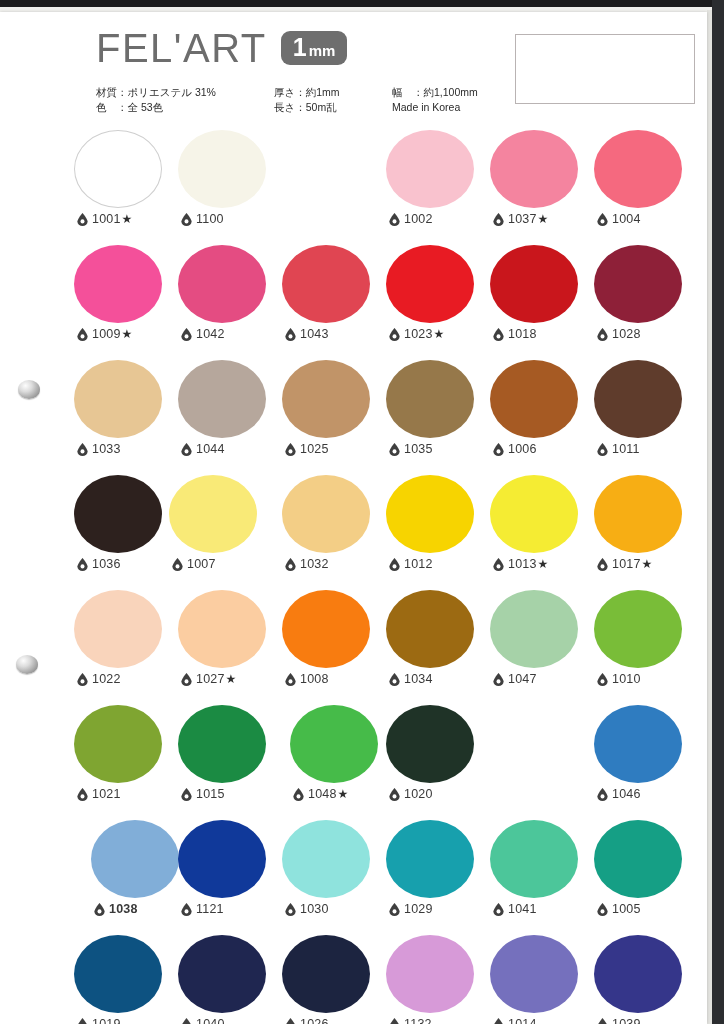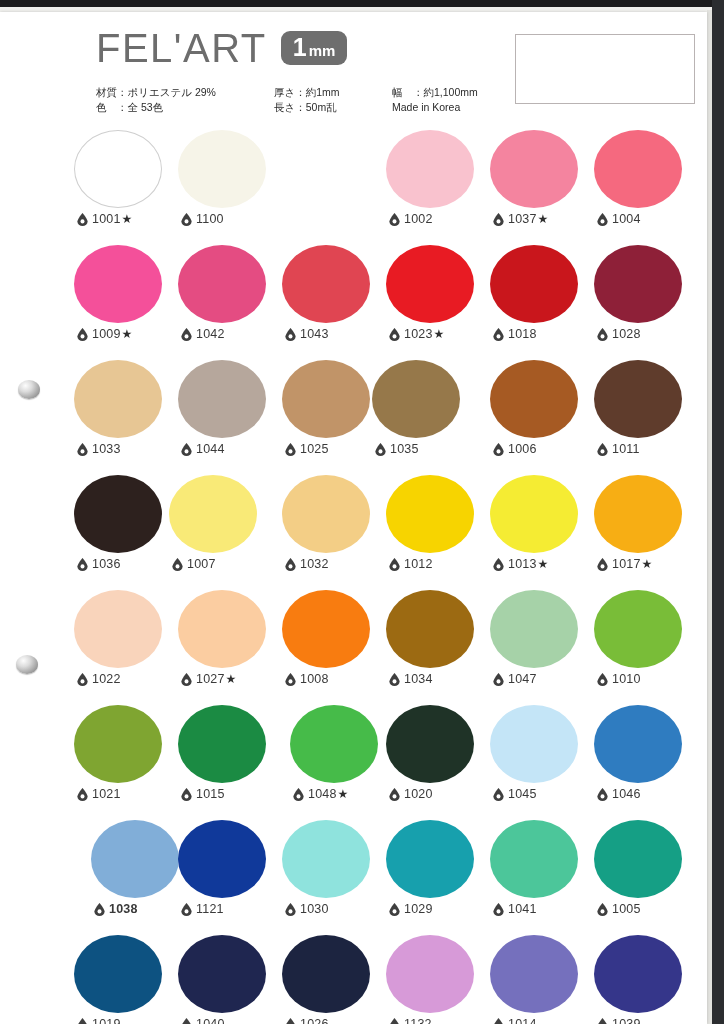--- a/index.html
+++ b/index.html
@@ -110,21 +110,21 @@
     <div id="brand-row">
       <div id="brand-title">FEL'ART</div>
       <div id="thickness-badge">
         <span id="thickness-num">1</span>
         <span id="thickness-unit">mm</span>
       </div>
     </div>
 
     <div id="specs">
       <div class="spec-col" id="spec-col-1">
-        <div class="spec-line">材質：ポリエステル 29%</div>
+        <div class="spec-line">材質：ポリエステル 31%</div>
         <div class="spec-line">色　：全 53色</div>
       </div>
       <div class="spec-col" id="spec-col-2">
         <div class="spec-line">厚さ：約1mm</div>
         <div class="spec-line">長さ：50m乱</div>
       </div>
       <div class="spec-col" id="spec-col-3">
         <div class="spec-line">幅　：約1,100mm</div>
         <div class="spec-line">Made in Korea</div>
       </div>
@@ -307,21 +307,21 @@
           <div class="swatch-label">
             <span style="display: flex;">
               <svg class="drop-icon" viewBox="0 0 11 13" aria-hidden="true">
                 <path d="M5.5 0 C5.5 0 0.4 6.0 0.4 8.6 A5.1 4.4 0 0 0 10.6 8.6 C10.6 6.0 5.5 0 5.5 0 Z" fill="#3f3f3f"></path>
                 <ellipse cx="5.5" cy="8.4" rx="2.0" ry="2.1" fill="#ffffff"></ellipse>
               </svg>
             </span>
             <span class="label-code">1025</span>
           </div>
         </div>
-        <div class="swatch-cell" style="left: 298px;">
+        <div class="swatch-cell" style="left: 312px;">
           <div class="swatch-disc" style="background: rgb(150, 120, 74);"></div>
           <div class="swatch-label">
             <span style="display: flex;">
               <svg class="drop-icon" viewBox="0 0 11 13" aria-hidden="true">
                 <path d="M5.5 0 C5.5 0 0.4 6.0 0.4 8.6 A5.1 4.4 0 0 0 10.6 8.6 C10.6 6.0 5.5 0 5.5 0 Z" fill="#3f3f3f"></path>
                 <ellipse cx="5.5" cy="8.4" rx="2.0" ry="2.1" fill="#ffffff"></ellipse>
               </svg>
             </span>
             <span class="label-code">1035</span>
           </div>
@@ -545,32 +545,20 @@
           <div class="swatch-label">
             <span style="display: flex;">
               <svg class="drop-icon" viewBox="0 0 11 13" aria-hidden="true">
                 <path d="M5.5 0 C5.5 0 0.4 6.0 0.4 8.6 A5.1 4.4 0 0 0 10.6 8.6 C10.6 6.0 5.5 0 5.5 0 Z" fill="#3f3f3f"></path>
                 <ellipse cx="5.5" cy="8.4" rx="2.0" ry="2.1" fill="#ffffff"></ellipse>
               </svg>
             </span>
             <span class="label-code">1020</span>
           </div>
         </div>
-        <div class="swatch-cell" style="left: 416px;">
-          <div class="swatch-disc" style="background: rgb(196, 229, 247);"></div>
-          <div class="swatch-label">
-            <span style="display: flex;">
-              <svg class="drop-icon" viewBox="0 0 11 13" aria-hidden="true">
-                <path d="M5.5 0 C5.5 0 0.4 6.0 0.4 8.6 A5.1 4.4 0 0 0 10.6 8.6 C10.6 6.0 5.5 0 5.5 0 Z" fill="#3f3f3f"></path>
-                <ellipse cx="5.5" cy="8.4" rx="2.0" ry="2.1" fill="#ffffff"></ellipse>
-              </svg>
-            </span>
-            <span class="label-code">1045</span>
-          </div>
-        </div>
         <div class="swatch-cell" style="left: 520px;">
           <div class="swatch-disc" style="background: rgb(47, 124, 192);"></div>
           <div class="swatch-label">
             <span style="display: flex;">
               <svg class="drop-icon" viewBox="0 0 11 13" aria-hidden="true">
                 <path d="M5.5 0 C5.5 0 0.4 6.0 0.4 8.6 A5.1 4.4 0 0 0 10.6 8.6 C10.6 6.0 5.5 0 5.5 0 Z" fill="#3f3f3f"></path>
                 <ellipse cx="5.5" cy="8.4" rx="2.0" ry="2.1" fill="#ffffff"></ellipse>
               </svg>
             </span>
             <span class="label-code">1046</span>

